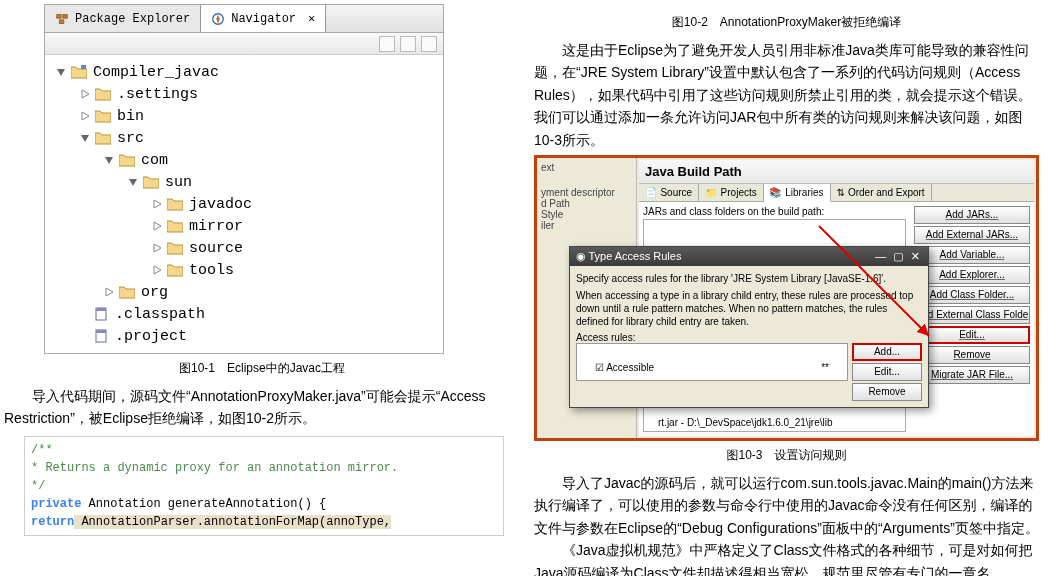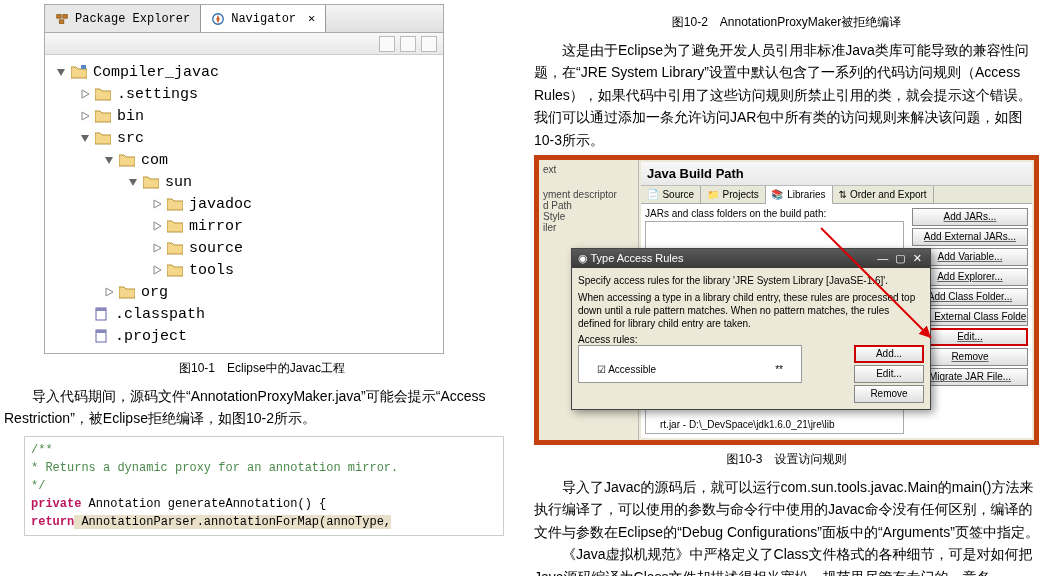--- a/index.html
+++ b/index.html
@@ -17,25 +17,25 @@
 .toolbar-strip span{width:16px;height:16px;display:inline-block;border:1px solid #bbb;background:#fafafa;}
 .tree { background: #fff; padding: 6px 4px; font-family: "Courier New", monospace; font-size: 15px; }
 .node { display: flex; align-items: center; height: 22px; }
 .disclosure { width: 12px; height: 12px; margin-right: 4px; display: inline-flex; align-items:center; justify-content:center;}
 .folder-icon { width: 16px; height: 14px; margin-right: 6px; display: inline-block; }
 .file-icon { width: 14px; height: 14px; margin-right: 6px; display: inline-block; }
 .caption { text-align: center; font-size: 12px; margin: 6px 0 8px; }
 .body-text { font-size: 14px; line-height: 1.6; text-indent: 2em; }
 .code-block { border: 1px solid #ccc; background: #fff; padding: 4px 6px; font-family: "Courier New", monospace; font-size: 12px; line-height: 1.5; margin-top:6px; margin-left:20px; width:480px; overflow:hidden;}
 .code-comment { color: #4a8a4a; }
-.kw { color: #be185d; font-weight: bold; }
+.kw { color: #3b82f6; font-weight: bold; }
 .hl { background: #e8e0c8; }
 
 
-.jbp-panel { border:5px solid #c2410c; background:#ece9d8; font-size:11px; margin:4px 0;}
+.jbp-panel { border:3px solid #c2410c; background:#ece9d8; font-size:11px; margin:4px 0;}
 .jbp-row { display:flex; }
 .jbp-left { width:100px; border-right:1px solid #bbb; padding:4px; font-size:10px; color:#444;}
 .jbp-main { flex:1; padding:2px;}
 .jbp-title { font-weight:bold; font-size:13px; padding:4px 6px; background:linear-gradient(#f8f8f8,#e8e8e8); border-bottom:1px solid #bbb;}
 .jbp-tabs { display:flex; background:#e8e8d8; border-bottom:1px solid #aaa; font-size:10px;}
 .jbp-tab { padding:3px 6px; border-right:1px solid #aaa; display:flex; align-items:center; gap:3px;}
 .jbp-tab.active { background:#fff; border-bottom:1px solid #fff; margin-bottom:-1px;}
 .jbp-content { background:#fff; padding:4px; position:relative;}
 .jbp-label { font-size:10px; margin-bottom:2px;}
 .jbp-tree { border:1px solid #aaa; padding:2px; font-size:10px; min-height:60px;}
@@ -44,21 +44,21 @@
 .jbp-btncol { width:120px; display:flex; flex-direction:column; gap:2px; padding-left:4px;}
 .jbp-btn { border:1px solid #888; background:linear-gradient(#fefefe,#e0e0e0); font-size:10px; height:18px; display:flex; align-items:center; justify-content:center; text-decoration:underline; text-decoration-color:#666;}
 .jbp-btn.edit { border:2px solid #c00;}
 
 .dlg-overlay { position:absolute; left:-70px; top:44px; width:360px; border:1px solid #444; background:#ece9d8; box-shadow:3px 3px 8px rgba(0,0,0,0.4);}
 .dlg-title { background:linear-gradient(#5a5a5a,#3a3a3a); color:#fff; font-size:11px; padding:3px 6px; display:flex; justify-content:space-between;}
 .dlg-body { padding:6px; font-size:10px;}
 .dlg-desc { line-height:1.3; margin-bottom:4px;}
 .dlg-rules { border:1px solid #999; background:#fff; height:32px; padding:18px; font-size:10px;}
 .dlg-rules-row { display:flex; justify-content:space-between;}
-.dlg-btn-col { display:flex; flex-direction:column; gap:2px; width:70px;margin-left:48px;}
+.dlg-btn-col { display:flex; flex-direction:column; gap:2px; width:70px;}
 .dlg-btn { border:1px solid #888; background:linear-gradient(#fefefe,#e0e0e0); font-size:10px; height:18px; display:flex; align-items:center; justify-content:center;}
 .dlg-btn.add { border:2px solid #c00;}
 .dlg-flex { display:flex; gap:4px;}
 
 .arrow { position:absolute; pointer-events:none;}
 </style>
 </head>
 <body>
 
 <div class="left-col">

